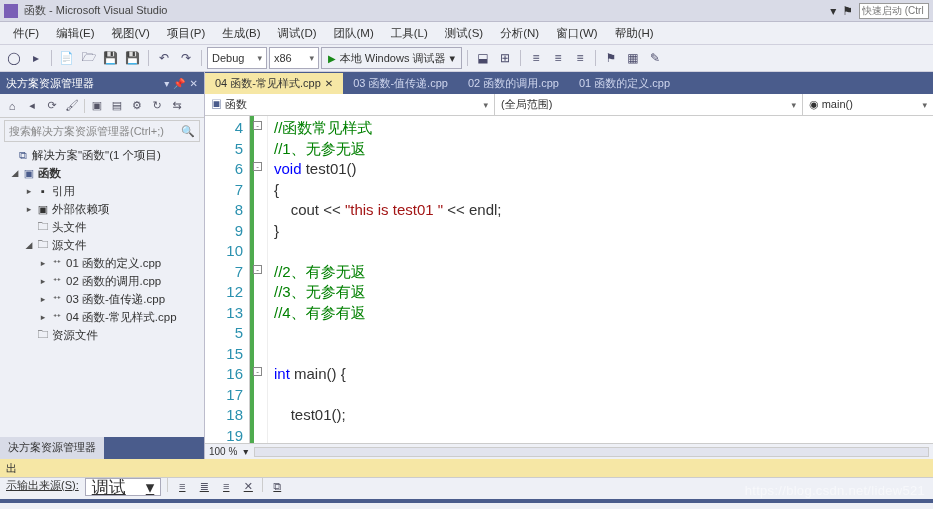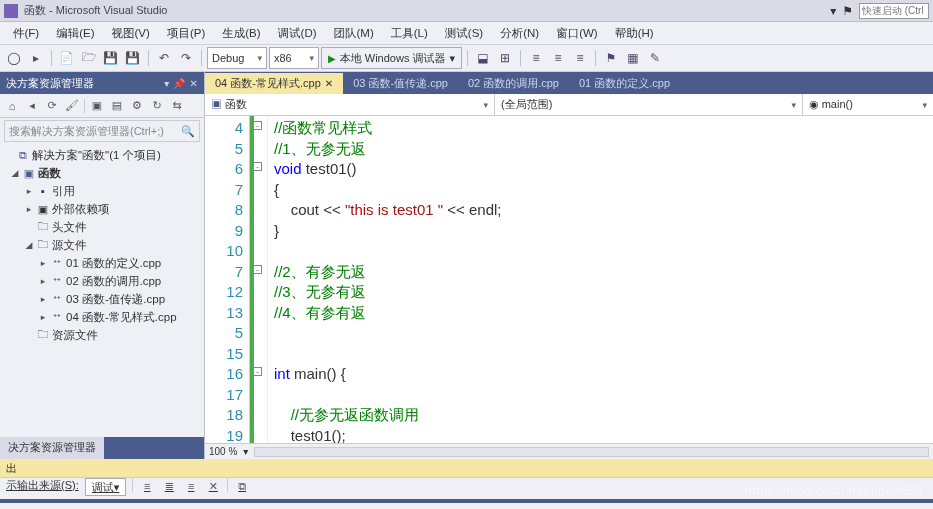--- a/index.html
+++ b/index.html
@@ -51,21 +51,21 @@
   .margin .fold { position: absolute; left: 3px; width: 9px; height: 9px; border: 1px solid #888; font-size: 8px; line-height: 7px; text-align: center; color: #555; }
   .greenbar{ position:absolute; left:0; top:0; width:4px; height:100%; background:#4eab4e; }
   .lines { flex: 1; padding: 2px 0 0 6px; position: relative; }
   .lines .ln { height: 20.5px; line-height: 20.5px; white-space: pre; }
   .c-green { color: #008000; }
   .c-blue { color: #0000ff; }
   .c-str { color: #a31515; }
   .ed-hbar { height: 16px; background: #eef0f6; border-top: 1px solid #ccc; display: flex; align-items: center; font-size: 10px; padding: 0 4px; gap: 6px; }
   .out-title { height: 18px; background: #f6e7a5; color: #333; font-size: 11px; padding: 2px 6px; }
   .out-bar { height: 22px; background: #eef0f6; display: flex; align-items: flex-start; gap: 6px; padding: 0 6px; font-size: 11px; border-top: 1px solid #ccc; position:relative;text-decoration:underline; }
-  .out-bar .dd { border: 1px solid #aab; background: #fff; padding: 0 6px; height: 18px; display: flex; align-items: center; font-size:11px; }
+  .out-bar .dd { border: 1px solid #aab; background: #fff; padding: 0 6px; height: 18px; display: flex; align-items: center; gap: 20px; font-size:17px; }
   .out-bar .ico { width: 16px; height: 16px; display: inline-flex; align-items: center; justify-content: center; color: #556; }
   .statusbar { height: 4px; background: #4a5c8c; }
   .wm{ position:absolute; right:8px; bottom:1px; color:#fff; opacity:0.5; font-size:13px; letter-spacing:0.3px; pointer-events:none; }
 </style>
 </head>
 <body>
 
 <div class="titlebar">
   <span class="vs-icon"></span>
   <span class="title">函数 - Microsoft Visual Studio</span>
@@ -278,21 +278,20 @@
         <div class="ln"><span>    cout &lt;&lt; </span><span class="c-str">"this is test01 "</span><span> &lt;&lt; endl;</span></div>
         <div class="ln"><span>}</span></div>
         <div class="ln"></div>
         <div class="ln"><span class="c-green">//2、有参无返</span></div>
         <div class="ln"><span class="c-green">//3、无参有返</span></div>
         <div class="ln"><span class="c-green">//4、有参有返</span></div>
         <div class="ln"></div>
         <div class="ln"></div>
         <div class="ln"><span class="c-blue">int</span><span> main() {</span></div>
         <div class="ln"></div>
-        <div class="ln"><span class="c-green">    //无参无返函数调用</span></div>
         <div class="ln"><span>    test01();</span></div>
 
       </div>
     </div>
     <div class="ed-hbar">
       <span>100 %</span>
       <span>▾</span>
       <span style="flex:1;height:10px;background:#e2e4ee;border:1px solid #ccc"></span>
     </div>
   </div>

